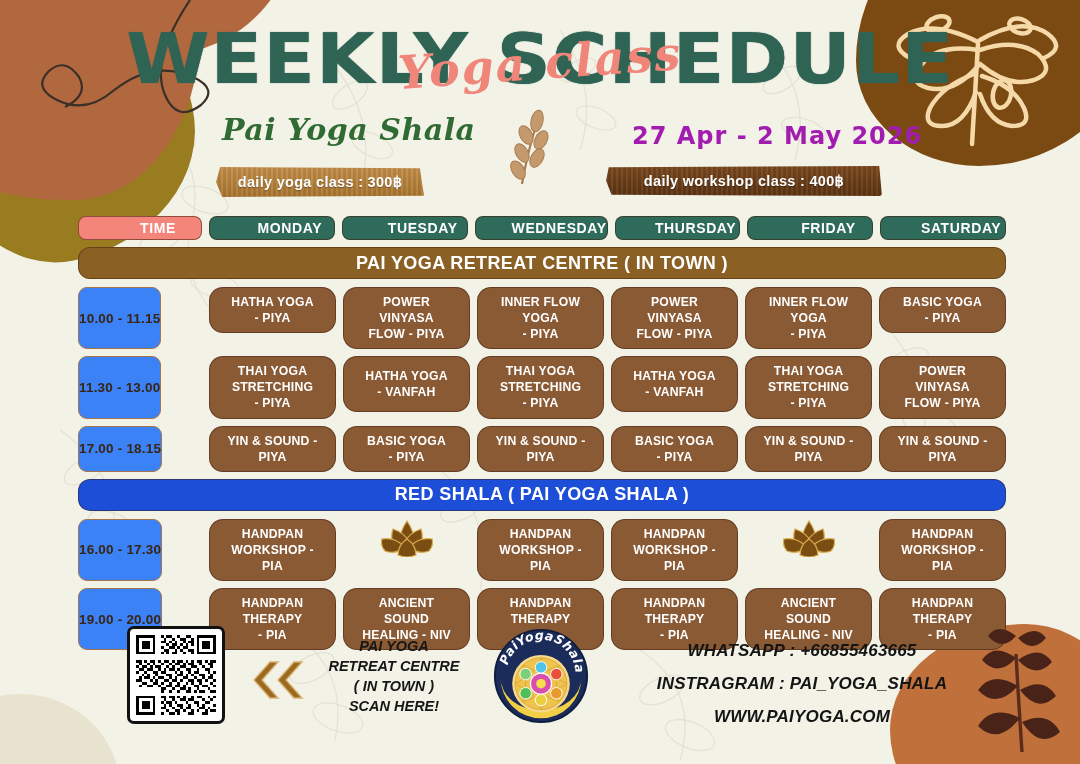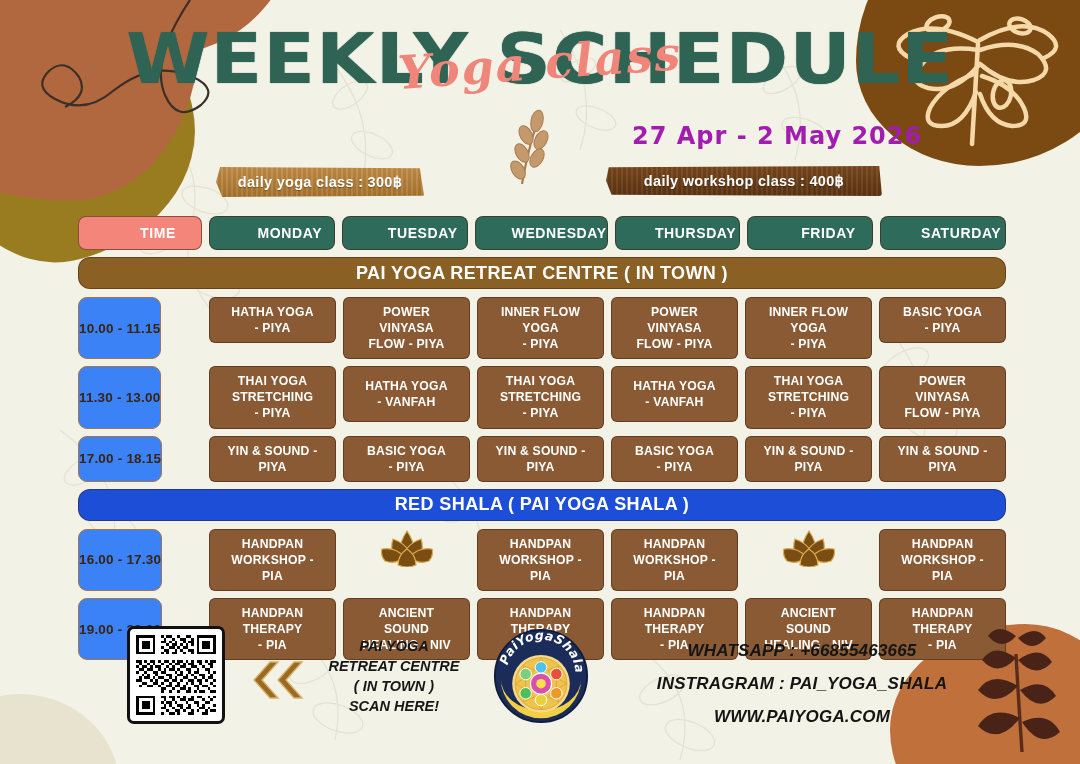--- a/index.html
+++ b/index.html
@@ -134,21 +134,21 @@
     left: 78px; top: 216px;
     width: 928px;
   }
   .row { display: flex; gap: 7px; margin-bottom: 7px; align-items: stretch; }
 
   .cell-time { flex: 0 0 124px; }
   .cell-day  { flex: 1 1 0; }
 
   .hdr {
     border-radius: 8px;
-    height: 34px;
+    height: 24px;
     display: flex; align-items: center; justify-content: center;
     color: #fff; font-weight: 700; font-size: 14px;
     letter-spacing: .6px;
     border: 1.5px solid rgba(60,30,10,.55);
     padding-left: 36px;
   }
   .hdr-time { background: #f4857a; }
   .hdr-day  { background: #2f6b5a; }
 
   .section-bar {
@@ -171,21 +171,21 @@
     border: 1.4px solid #a5734c;
     display: flex; align-items: center; justify-content: center;
     color: #3a2412; font-weight: 700; font-size: 13.5px;
     letter-spacing: .2px;
   }
   .time-slot-wrap { display: flex; align-items: center; }
 
   .class-cell {
     width: 100%;
     min-height: 42px;
-    border-radius: 6px;
+    border-radius: 14px;
     background: #8a5a35;
     border: 1.4px solid rgba(50,25,8,.45);
     display: flex; align-items: center; justify-content: center;
     text-align: center;
     color: #fff; font-weight: 700; font-size: 12.2px;
     line-height: 1.32;
     padding: 6px 13px;
     letter-spacing: .2px;
   }
   .cell-empty {
@@ -303,20 +303,21 @@
         <ellipse cx="36" cy="62" rx="6" ry="10" transform="rotate(-32 36 62)"></ellipse>
       </g>
     </svg>
   </div>
 
   <div class="title-wrap">
     <div class="title-main">WEEKLY SCHEDULE</div>
     <div class="title-script">Yoga class</div>
   </div>
 
+  <div class="studio-name">Pai Yoga Shala</div>
   <div class="date-range">27 Apr - 2 May 2026</div>
 
   <div class="plaque plaque-left">daily yoga class : 300฿</div>
   <div class="plaque plaque-right">daily workshop class : 400฿</div>
 
   <div class="grid" id="grid">
       <div class="row">
         <div class="cell-time">
           <div class="hdr hdr-time">TIME</div>
         </div>

